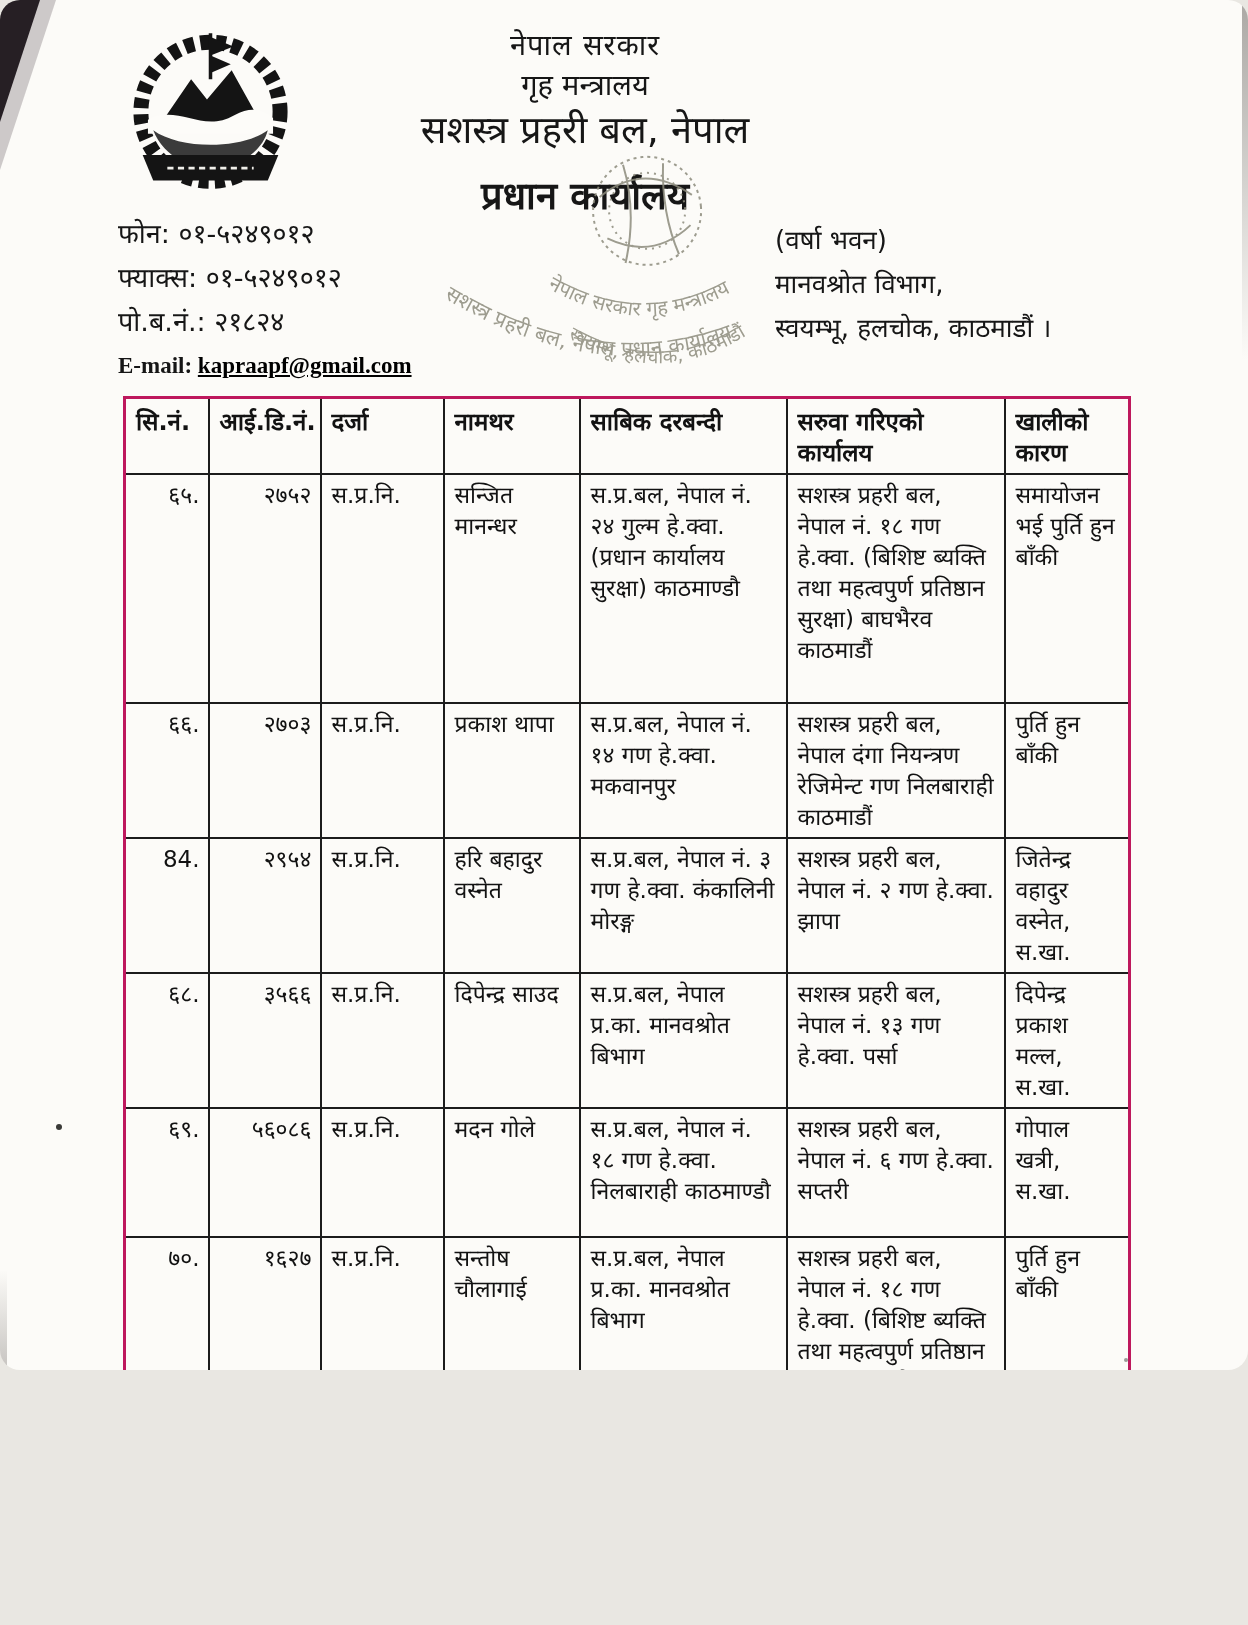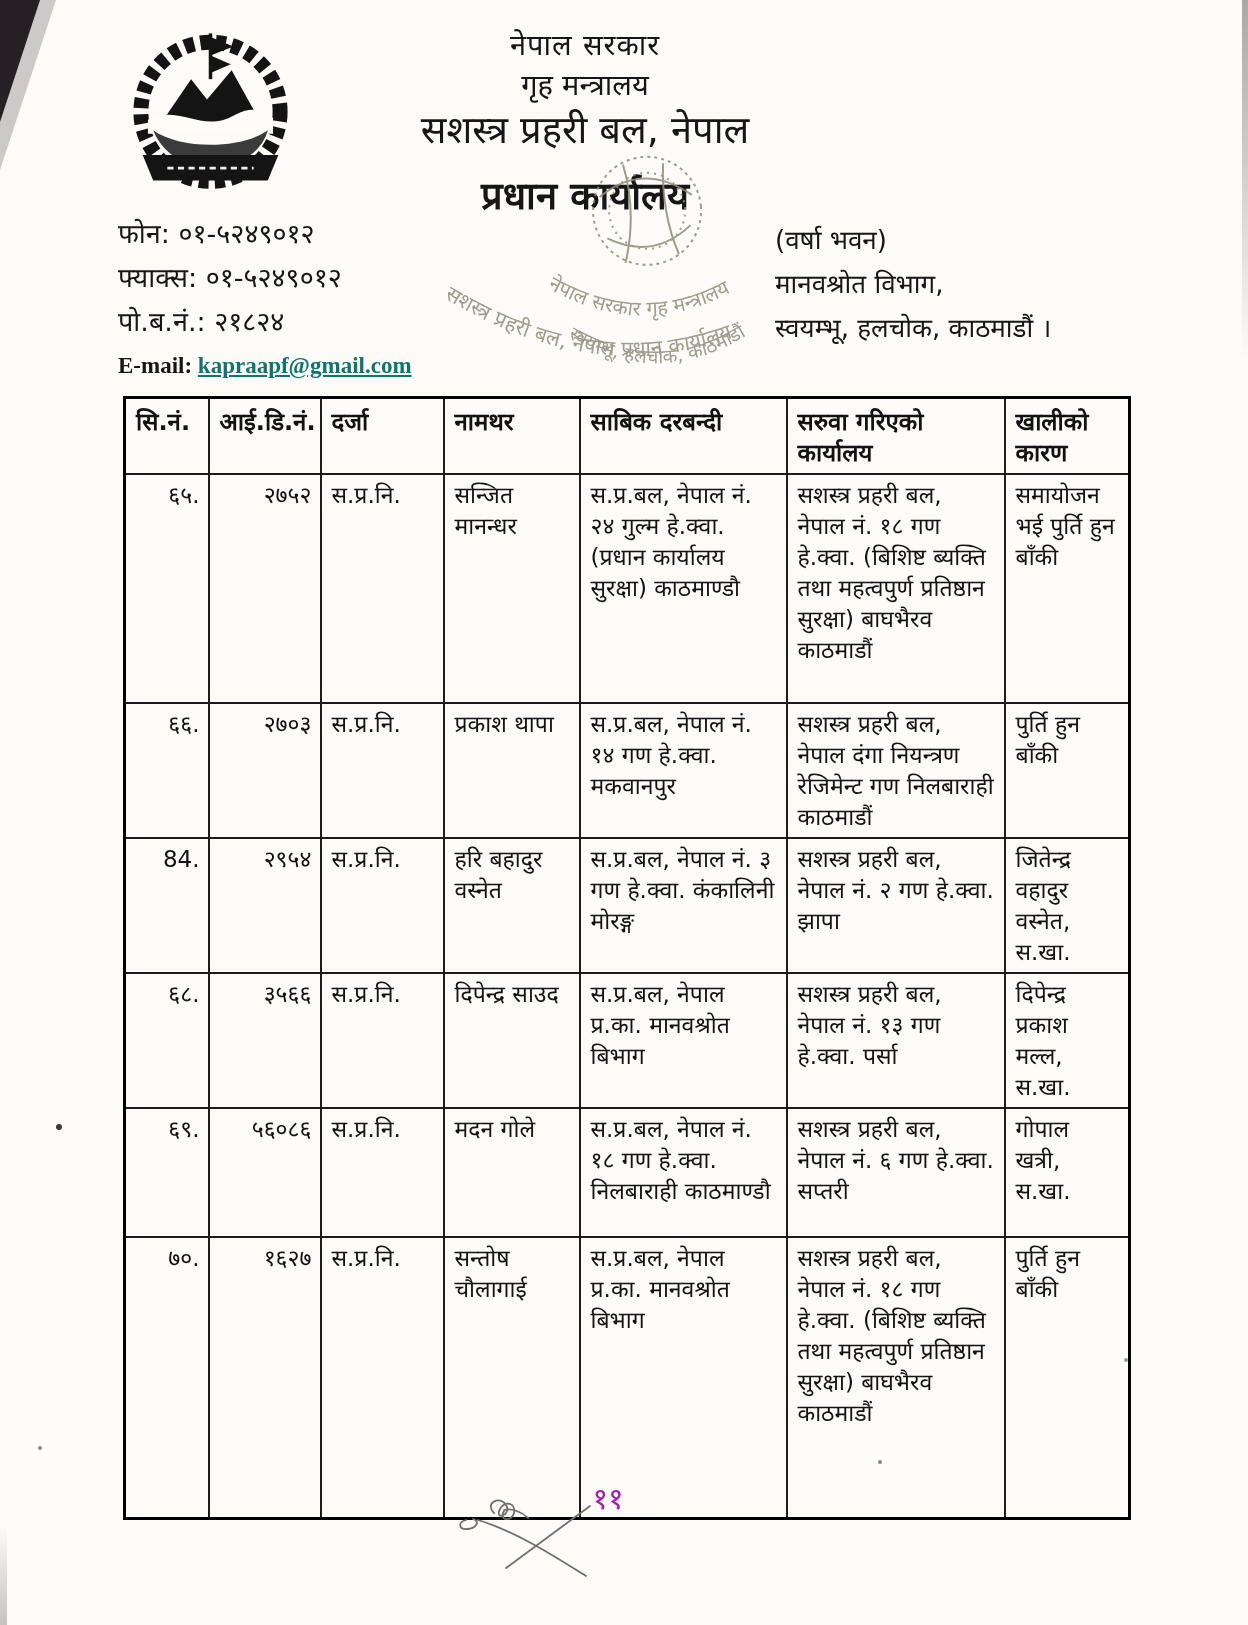--- a/index.html
+++ b/index.html
@@ -2,22 +2,22 @@
 <html><head>
 <meta charset="utf-8">
 <style>
   html,body{margin:0;padding:0;}
   body{
     width:1248px;height:1625px;
     font-family:"DejaVu Sans","Liberation Sans",sans-serif;
     background:#e9e7e2;
   }
   .page{
-    position:relative;width:1248px;height:1625px;overflow:hidden;
-    background:#fcfbf8;color:#161616;
+    position:relative;width:1248px;height:1370px;overflow:hidden;
+    background:#fcfbf8;color:#161616;border-radius:20px;
   }
   
   .artifact-tl-soft{position:absolute;top:0;left:0;width:56px;height:170px;
     background:rgba(96,86,92,.30);clip-path:polygon(0 0,56px 0,0 170px);}
   .artifact-tl{position:absolute;top:0;left:0;width:40px;height:122px;
     background:#261f24;clip-path:polygon(0 0,40px 0,0 122px);}
   .artifact-right{position:absolute;top:0;right:0;width:6px;height:360px;
     background:linear-gradient(to bottom,rgba(105,100,96,.55),rgba(105,100,96,0));}
   .artifact-bl{position:absolute;bottom:0;left:0;width:7px;height:100px;
     background:linear-gradient(to top,rgba(110,104,100,.38),rgba(110,104,100,0));}
@@ -25,34 +25,34 @@
   
   .emblem{position:absolute;left:118px;top:26px;}
   .title-block{position:absolute;left:285px;top:0;width:600px;text-align:center;}
   .t-line1{position:absolute;top:24px;width:100%;font-size:29px;letter-spacing:1px;}
   .t-line2{position:absolute;top:64px;width:100%;font-size:29px;}
   .t-line3{position:absolute;top:102px;width:100%;font-size:38px;font-weight:normal;}
   .t-line4{position:absolute;top:168px;width:100%;font-size:38px;font-weight:bold;}
   .contact-left{position:absolute;left:118px;top:212px;font-size:27px;line-height:44px;}
   .contact-left .dev{font-weight:500;}
   .email-line{font-size:23px;font-weight:bold;font-family:"Liberation Serif","DejaVu Serif",serif;}
-  .email-line a{color:#0f766e;text-decoration:underline;}
+  .email-line a{color:#000000;text-decoration:underline;}
   .contact-right{position:absolute;left:775px;top:218px;font-size:26px;line-height:44px;}
   .stamp{position:absolute;left:425px;top:148px;opacity:.85;transform:rotate(-5deg);}
   
   table.roster{
     position:absolute;left:123px;top:396px;width:1005px;
     border-collapse:collapse;table-layout:fixed;
     font-size:23px;line-height:31px;color:#121212;
   }
   table.roster th,table.roster td{
     border:2px solid #1c1c1c;vertical-align:top;
     padding:5px 8px 4px 10px;overflow:hidden;
   }
-  table.roster{border:3px solid #000000;}
+  table.roster{border:3px solid #be185d;}
   table.roster th{font-size:24px;font-weight:bold;text-align:left;padding-top:8px;}
   td.c-sn,td.c-id{text-align:right;padding-left:2px;padding-right:2px;}
   th.c-sn{padding-left:6px;}
   
   .page-number{position:absolute;left:578px;top:1477px;width:60px;text-align:center;
     font-size:30px;color:#a21caf;}
   .signature{position:absolute;left:448px;top:1468px;}
 </style>
 </head>
 <body>

